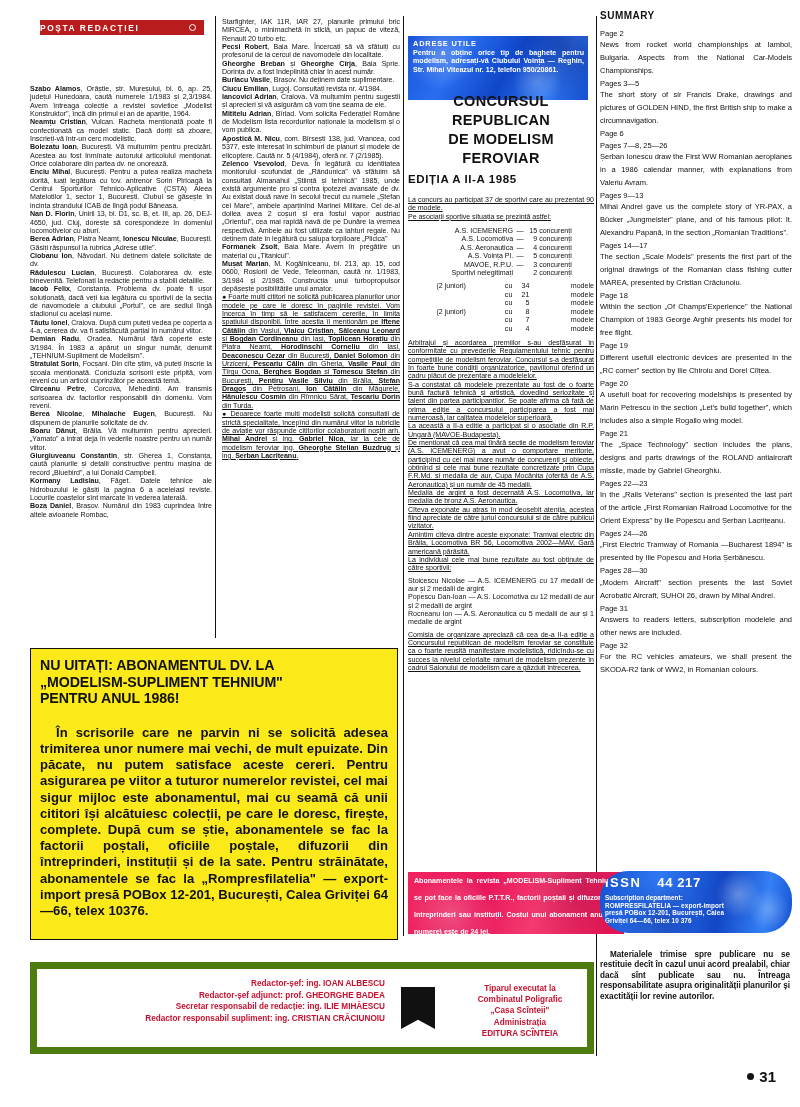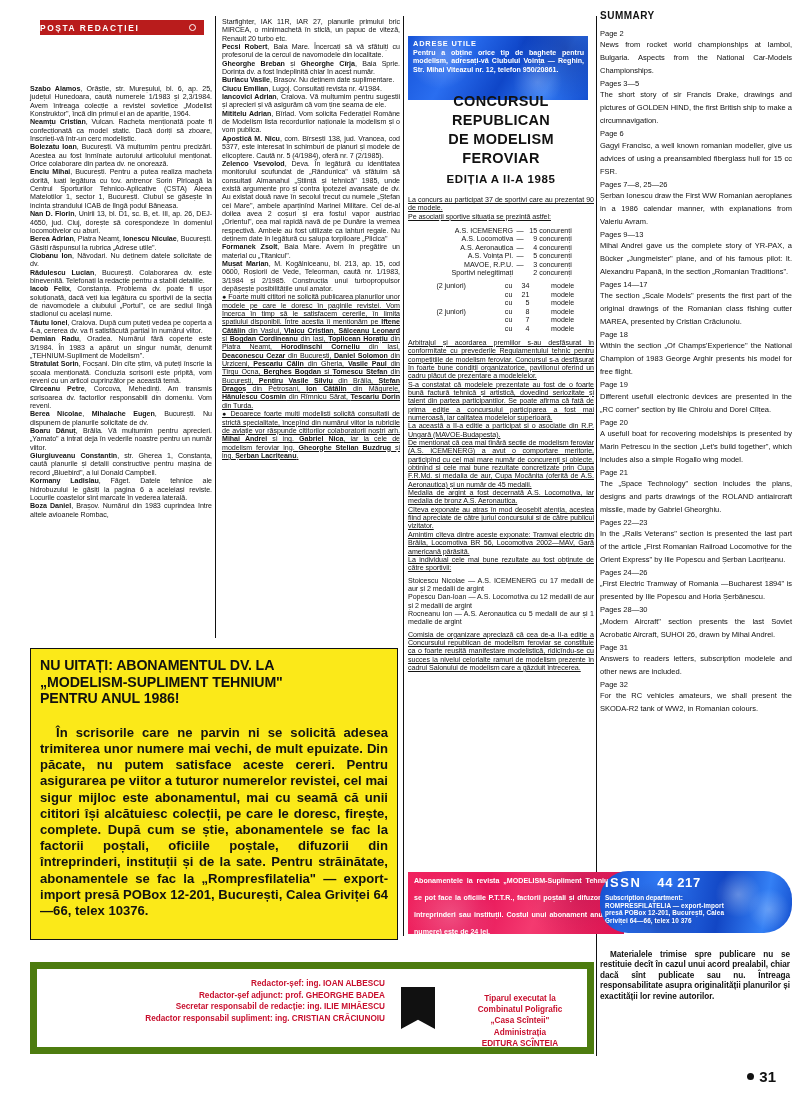--- a/index.html
+++ b/index.html
@@ -117,21 +117,20 @@
     font-size: 14.5px;
     font-weight: bold;
     line-height: 19px;
     letter-spacing: 0.3px;
   }
   .concurs-editia {
     position: absolute;
     left: 408px;
     top: 173px;
     width: 186px;
-    text-align: center;
     font-size: 11.5px;
     font-weight: bold;
     letter-spacing: 0.6px;
   }
   .concurs-body {
     position: absolute;
     left: 408px;
     top: 196px;
     width: 186px;
   }
@@ -156,21 +155,21 @@
     width: 100%;
     font-size: 7.1px;
     line-height: 8.4px;
     border-collapse: collapse;
     margin: 5px 0 6px 0;
   }
   .mod-table td { padding: 0; white-space: nowrap; }
   .mod-table td.jr { text-align: center; padding-right: 4px; }
   .mod-table td.cu { text-align: right; width: 14px; padding-right: 3px; }
   .mod-table td.n  { text-align: right; width: 14px; padding-right: 2px; }
-  .mod-table td.u  { text-align: center; }
+  .mod-table td.u  { text-align: right; }
 
   
   .yellow-box {
     position: absolute;
     left: 30px;
     top: 648px;
     width: 368px;
     height: 292px;
     background: #fbe919;
     border: 1px solid #111;
@@ -285,21 +284,21 @@
     left: 364px;
     top: 18px;
     width: 34px;
     height: 42px;
     background: #111;
     clip-path: polygon(0 0, 100% 0, 100% 100%, 50% 78%, 0 100%);
   }
   .colophon .right {
     position: absolute;
     left: 410px;
-    top: 24px;
+    top: 14px;
     width: 146px;
     font-size: 8.2px;
     line-height: 11.2px;
     font-weight: bold;
     color: #c8102e;
     text-align: center;
   }
 
   
   .pagenum {
@@ -515,21 +514,20 @@
         <div>
           <div class="sum-page">Page 2</div>
           <div class="sum-txt">News from rocket world championships at Iambol, Bulgaria. Aspects from the National Car-Models Championships.</div>
         </div>
         <div>
           <div class="sum-page">Pages 3—5</div>
           <div class="sum-txt">The short story of sir Francis Drake, drawings and pictures of GOLDEN HIND, the first British ship to make a circumnavigation.</div>
         </div>
         <div>
           <div class="sum-page">Page 6</div>
-          <div class="sum-txt">Gagyi Francisc, a well known romanian modeller, give us advices of using a preansambled fiberglass hull for 15 cc FSR.</div>
         </div>
         <div>
           <div class="sum-page">Pages 7—8, 25—26</div>
           <div class="sum-txt">Șerban Ionescu draw the First WW Romanian aeroplanes in a 1986 calendar manner, with explanations from Valeriu Avram.</div>
         </div>
         <div>
           <div class="sum-page">Pages 9—13</div>
           <div class="sum-txt">Mihai Andrei gave us the complete story of YR-PAX, a Bücker „Jungmeister" plane, and of his famous pilot: It. Alexandru Papană, in the section „Romanian Traditions".</div>
         </div>
         <div>

